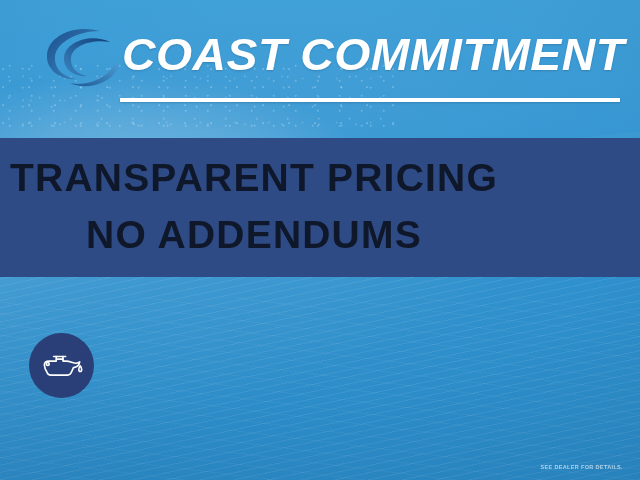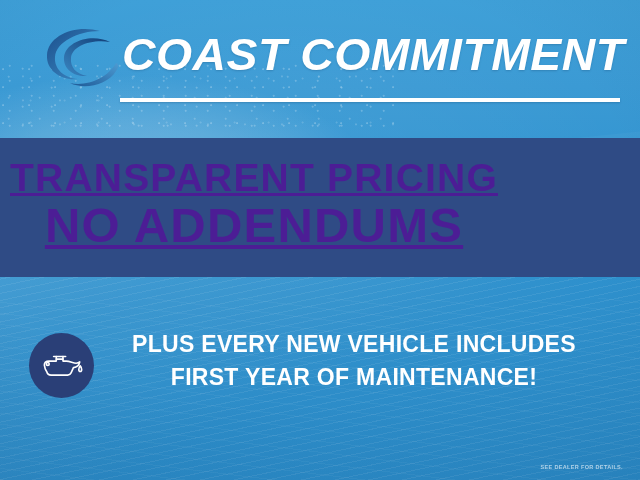--- a/index.html
+++ b/index.html
@@ -156,34 +156,33 @@
     top: 138px;
     width: 640px;
     height: 139px;
     background: #2f4b85;
   }
   .navy-line {
     position: absolute;
     left: 0;
     width: 508px;
     text-align: center;
-    color: #4c1d95;
+    color: #0f172a;
     font-weight: bold;
     letter-spacing: 1.2px;
     white-space: nowrap;
-    text-decoration: underline;
   }
   .navy-line-1 {
     top: 156px;
     font-size: 39px;
     line-height: 44px;
   }
   .navy-line-2 {
-    top: 203px;
-    font-size: 49px;
+    top: 213px;
+    font-size: 39px;
     line-height: 44px;
   }
 
   
   .promo {
     position: absolute;
     left: 0;
     top: 328px;
     width: 640px;
     height: 74px;
@@ -292,21 +291,17 @@
           <path d="M13.2 5.6 L25.8 5.6"></path>
           <circle cx="7.1" cy="13.4" r="1.5"></circle>
           <path d="M39.6 19.2 C39.6 17.2 41.1 15.3 41.1 15.3
                    C41.1 15.3 42.6 17.2 42.6 19.2
                    C42.6 20.5 41.9 21.3 41.1 21.3
                    C40.3 21.3 39.6 20.5 39.6 19.2 Z"></path>
         </g>
       </svg>
     </div>
 
-    <div class="promo-text">
-      <div class="promo-line">PLUS EVERY NEW VEHICLE INCLUDES</div>
-      <div class="promo-line">FIRST YEAR OF MAINTENANCE!</div>
-    </div>
   </div>
 
   <div class="disclaimer">SEE DEALER FOR DETAILS.</div>
 
 </div>
 
 </body></html>

